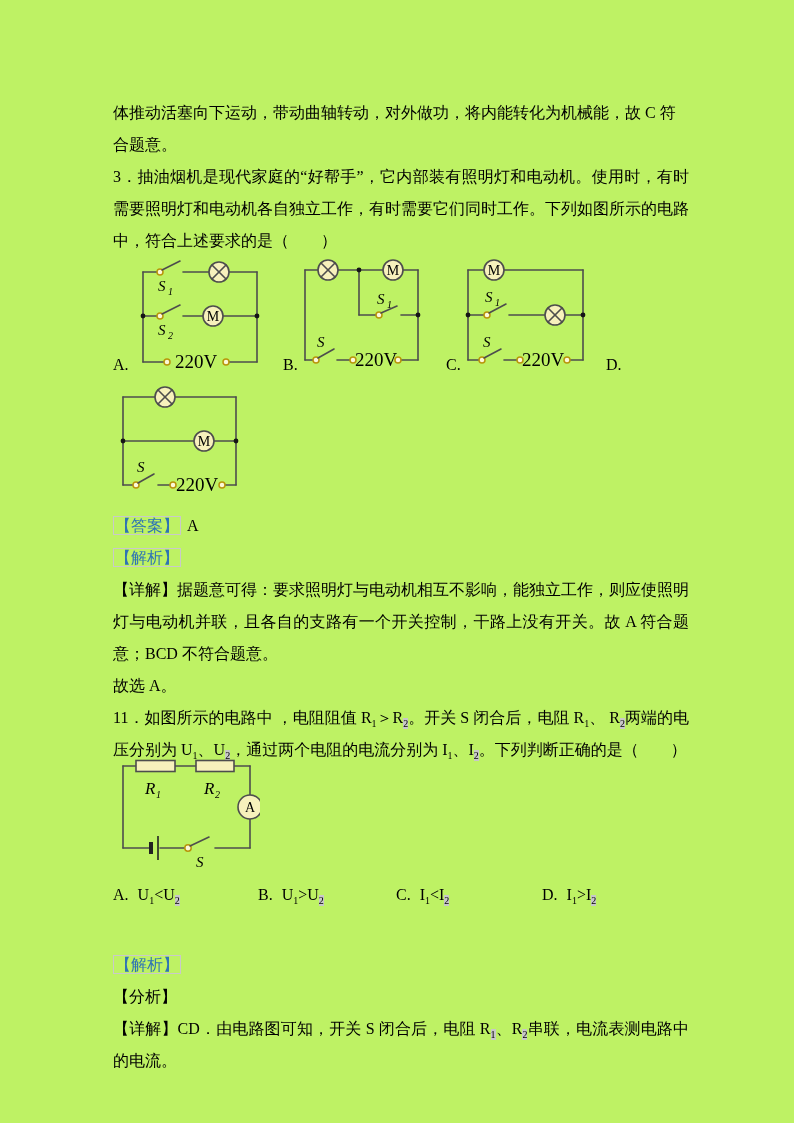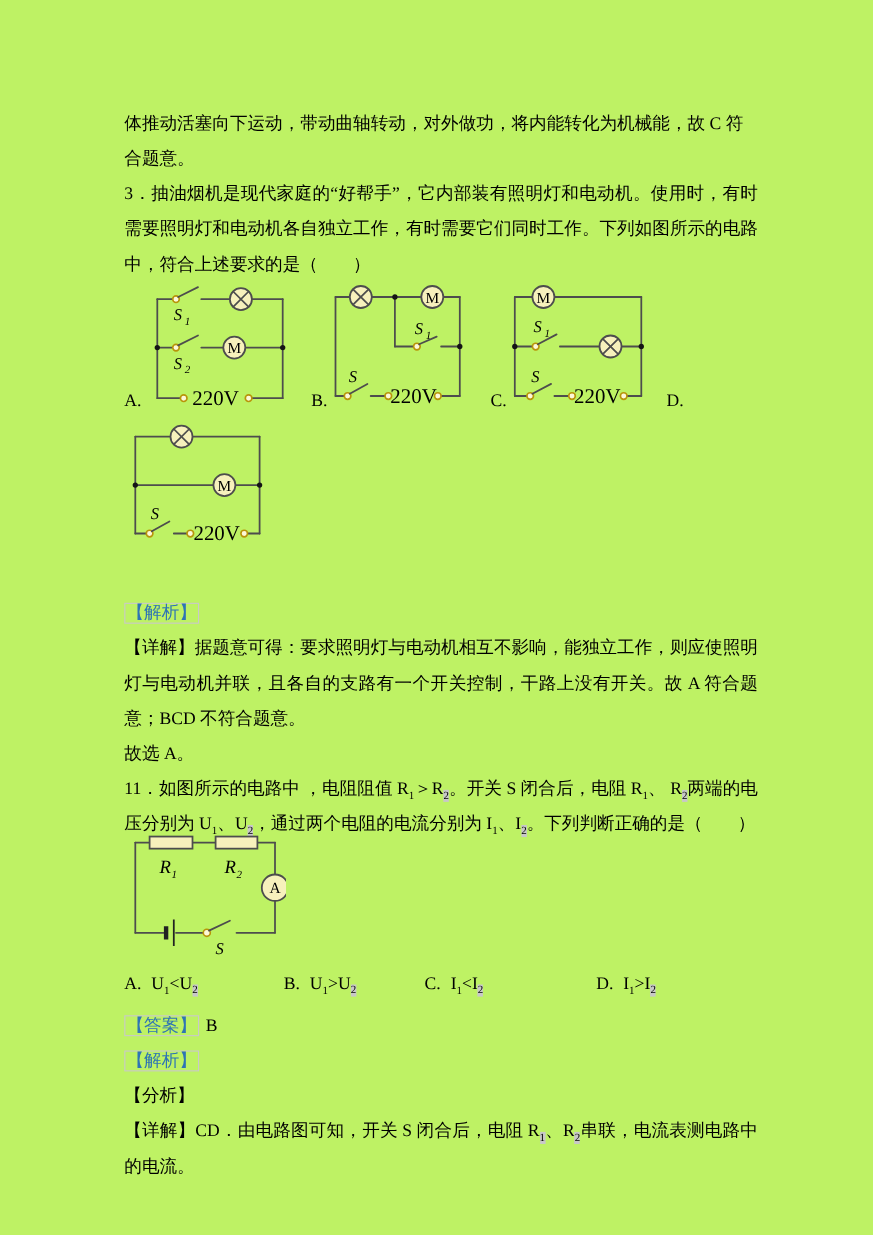--- a/index.html
+++ b/index.html
@@ -198,20 +198,23 @@
     </g>
     <circle class="dot" cx="6" cy="58" r="2.4"></circle>
     <circle class="dot" cx="119" cy="58" r="2.4"></circle>
   </svg>
 
   <span class="circlbl" style="left:113px;top:355px">A.</span>
   <span class="circlbl" style="left:283px;top:355px">B.</span>
   <span class="circlbl" style="left:446px;top:355px">C.</span>
   <span class="circlbl" style="left:606px;top:355px">D.</span>
 
+  <div class="tline" style="top:510px">
+    <span class="tag">【答案】</span><span class="ansletter">A</span>
+  </div>
   <div class="tline" style="top:542px">
     <span class="tag">【解析】</span>
   </div>
   <div class="tline para" style="top:574px">【详解】据题意可得：要求照明灯与电动机相互不影响，能独立工作，则应使照明灯与电动机并联，且各自的支路有一个开关控制，干路上没有开关。故 A 符合题意；BCD 不符合题意。</div>
   <div class="tline" style="top:670px">故选 A。</div>
 
   <div class="tline para" style="top:702px"><span>11．如图所示的电路中 ，电阻阻值 </span><span>R</span><sub>1</sub><span>＞</span><span>R</span><sub class="sh">2</sub><span>。开关 </span><span>S</span><span> 闭合后，电阻 </span><span>R</span><sub>1</sub><span>、 </span><span>R</span><sub class="sh">2</sub><span>两端的电压分别为 </span><span>U</span><sub>1</sub><span>、</span><span>U</span><sub class="sh">2</sub><span>，通过两个电阻的电流分别为 </span><span>I</span><sub>1</sub><span>、</span><span>I</span><sub class="sh">2</sub><span>。下列判断正确的是（　　）</span></div>
 
   <svg class="circ" style="left:115px;top:755px" width="145" height="118" viewBox="0 0 145 118">
     <g>
@@ -249,29 +252,26 @@
       <text class="lbl" x="81" y="112">S</text>
     </g>
   </svg>
 
   <div class="optrow" style="left:113px">
     <span class="optlabel">A.</span><span><span>U</span><sub>1</sub><span>&lt;</span><span>U</span><sub class="sh">2</sub></span>
   </div>
   <div class="optrow" style="left:258px">
     <span class="optlabel">B.</span><span><span>U</span><sub>1</sub><span>&gt;</span><span>U</span><sub class="sh">2</sub></span>
   </div>
-  <div class="optrow" style="left:386px">
+  <div class="optrow" style="left:396px">
     <span class="optlabel">C.</span><span><span>I</span><sub>1</sub><span>&lt;</span><span>I</span><sub class="sh">2</sub></span>
   </div>
   <div class="optrow" style="left:542px">
     <span class="optlabel">D.</span><span><span>I</span><sub>1</sub><span>&gt;</span><span>I</span><sub class="sh">2</sub></span>
   </div>
 
-  <div class="tline" style="top:917px">
-    <span class="tag">【答案】</span><span class="ansletter">B</span>
-  </div>
   <div class="tline" style="top:949px">
     <span class="tag">【解析】</span>
   </div>
   <div class="tline" style="top:981px">【分析】</div>
   <div class="tline para" style="top:1013px"><span>【详解】CD．由电路图可知，开关 </span><span>S</span><span> 闭合后，电阻 </span><span>R</span><sub class="sh">1</sub><span>、</span><span>R</span><sub class="sh">2</sub><span>串联，电流表测电路中的电流。</span></div>
 
 </div>
 
 </body></html>

